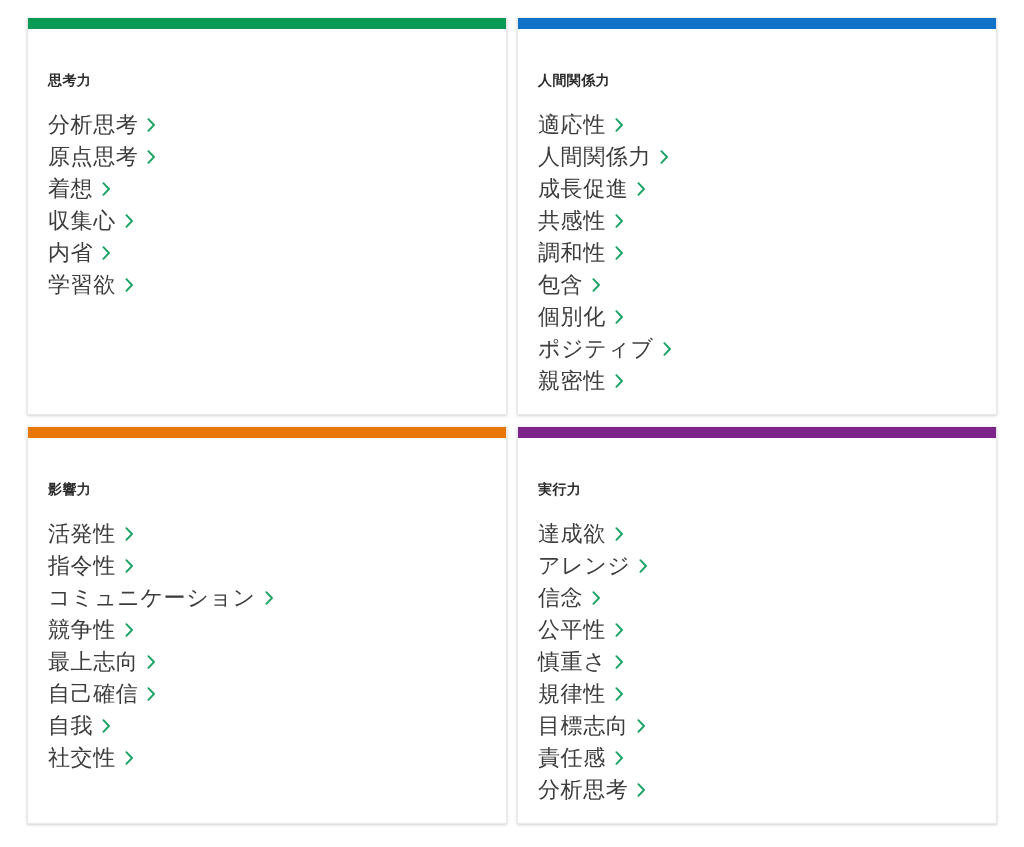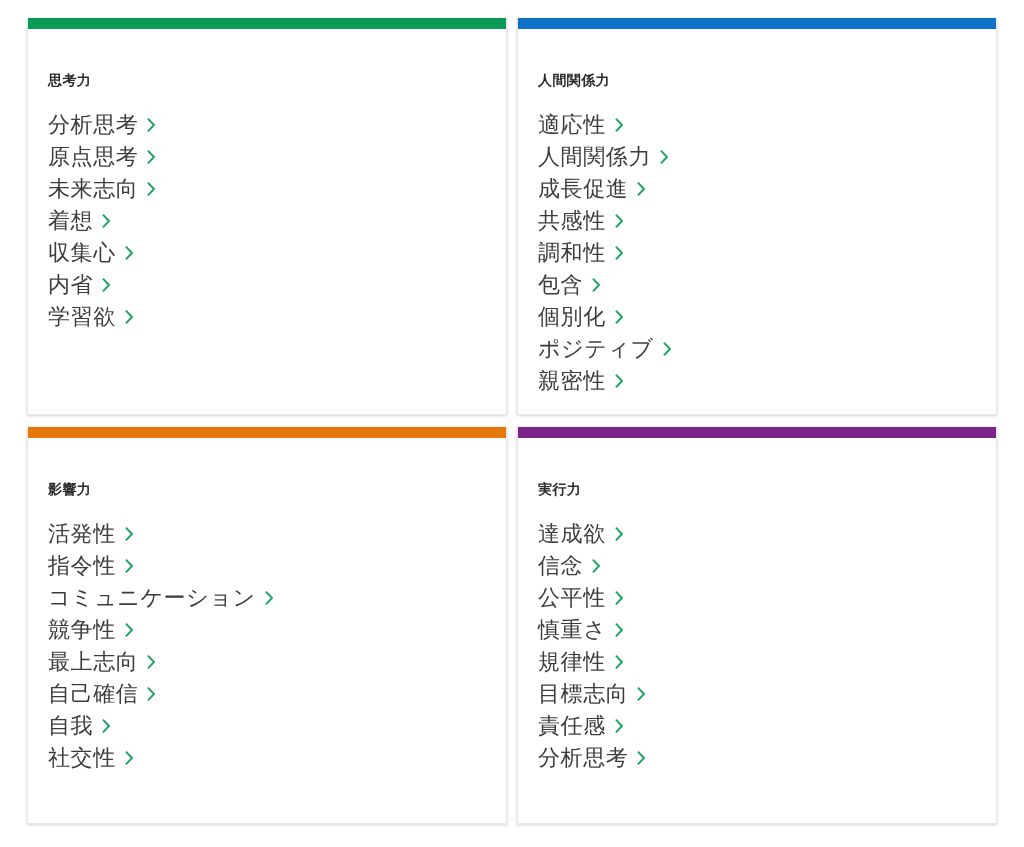--- a/index.html
+++ b/index.html
@@ -115,30 +115,20 @@
               <span class="item-label">原点思考</span>
               <span class="chev">
                 <svg width="9" height="14" viewBox="0 0 9 14" fill="none" xmlns="http://www.w3.org/2000/svg">
                   <path d="M1.4 1.2 L7 7 L1.4 12.8" stroke="#1aa362" stroke-width="1.9" stroke-linecap="round" stroke-linejoin="round" fill="none"></path>
                 </svg>
               </span>
             </a>
           </li>
           <li>
             <a class="item" href="#">
-              <span class="item-label">未来志向</span>
-              <span class="chev">
-                <svg width="9" height="14" viewBox="0 0 9 14" fill="none" xmlns="http://www.w3.org/2000/svg">
-                  <path d="M1.4 1.2 L7 7 L1.4 12.8" stroke="#1aa362" stroke-width="1.9" stroke-linecap="round" stroke-linejoin="round" fill="none"></path>
-                </svg>
-              </span>
-            </a>
-          </li>
-          <li>
-            <a class="item" href="#">
               <span class="item-label">着想</span>
               <span class="chev">
                 <svg width="9" height="14" viewBox="0 0 9 14" fill="none" xmlns="http://www.w3.org/2000/svg">
                   <path d="M1.4 1.2 L7 7 L1.4 12.8" stroke="#1aa362" stroke-width="1.9" stroke-linecap="round" stroke-linejoin="round" fill="none"></path>
                 </svg>
               </span>
             </a>
           </li>
           <li>
             <a class="item" href="#">
@@ -369,20 +359,30 @@
               <span class="item-label">達成欲</span>
               <span class="chev">
                 <svg width="9" height="14" viewBox="0 0 9 14" fill="none" xmlns="http://www.w3.org/2000/svg">
                   <path d="M1.4 1.2 L7 7 L1.4 12.8" stroke="#1aa362" stroke-width="1.9" stroke-linecap="round" stroke-linejoin="round" fill="none"></path>
                 </svg>
               </span>
             </a>
           </li>
           <li>
             <a class="item" href="#">
+              <span class="item-label">アレンジ</span>
+              <span class="chev">
+                <svg width="9" height="14" viewBox="0 0 9 14" fill="none" xmlns="http://www.w3.org/2000/svg">
+                  <path d="M1.4 1.2 L7 7 L1.4 12.8" stroke="#1aa362" stroke-width="1.9" stroke-linecap="round" stroke-linejoin="round" fill="none"></path>
+                </svg>
+              </span>
+            </a>
+          </li>
+          <li>
+            <a class="item" href="#">
               <span class="item-label">信念</span>
               <span class="chev">
                 <svg width="9" height="14" viewBox="0 0 9 14" fill="none" xmlns="http://www.w3.org/2000/svg">
                   <path d="M1.4 1.2 L7 7 L1.4 12.8" stroke="#1aa362" stroke-width="1.9" stroke-linecap="round" stroke-linejoin="round" fill="none"></path>
                 </svg>
               </span>
             </a>
           </li>
           <li>
             <a class="item" href="#">

